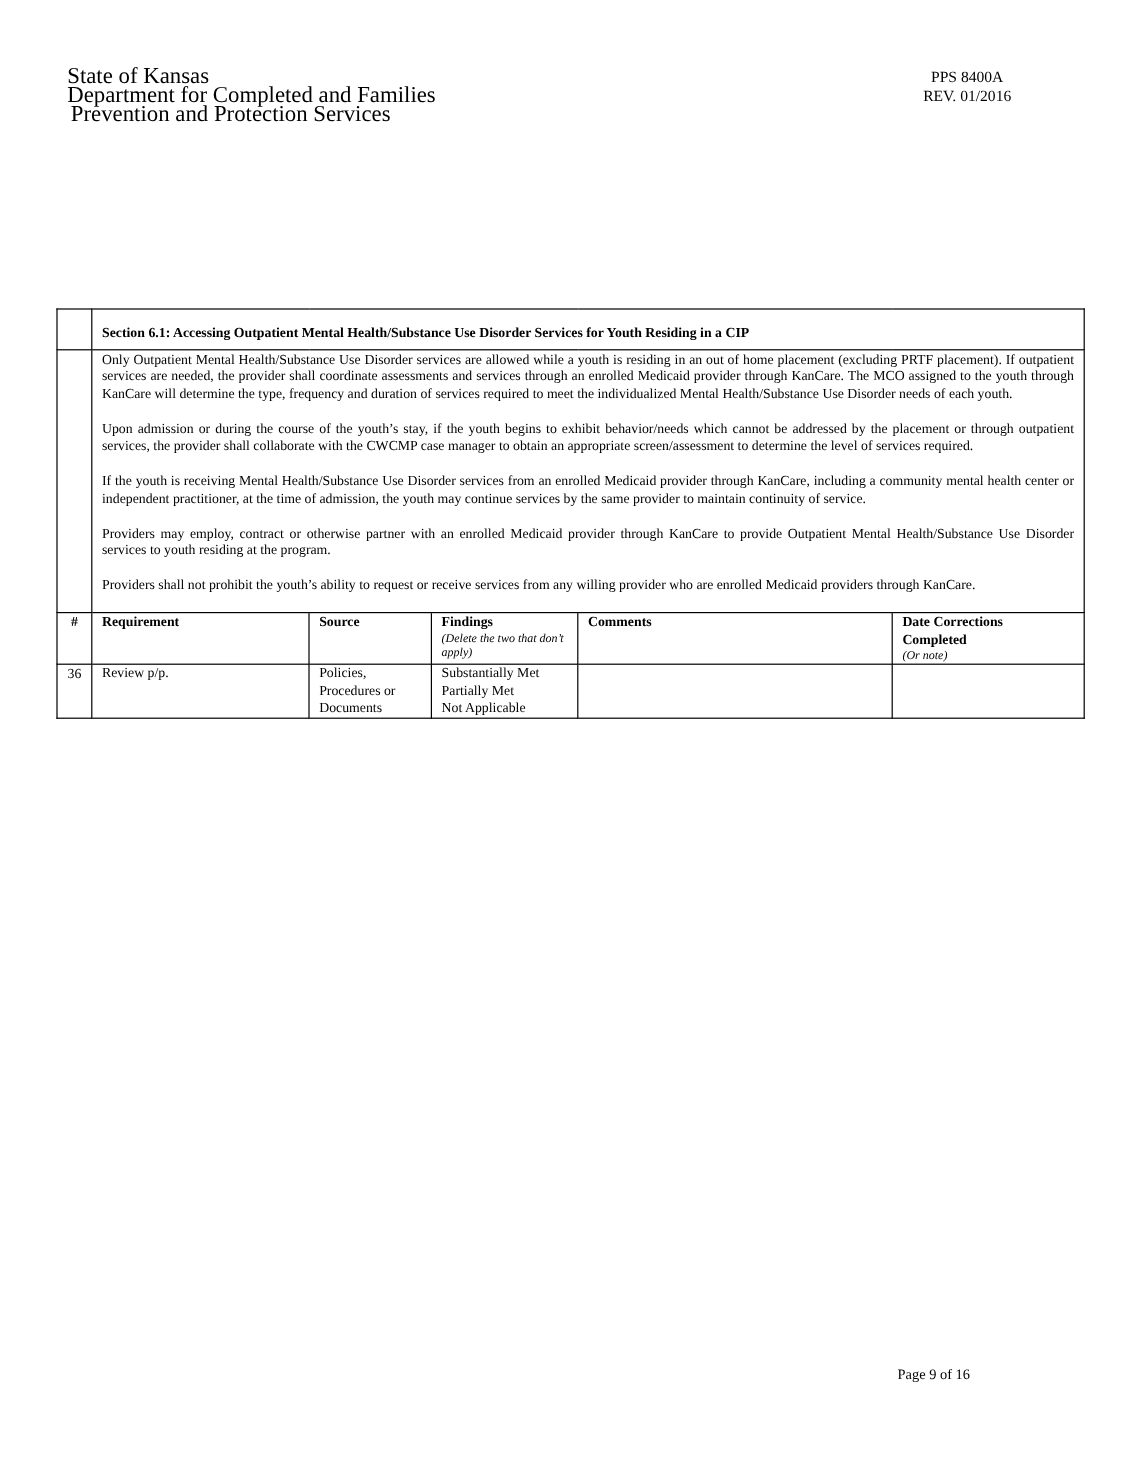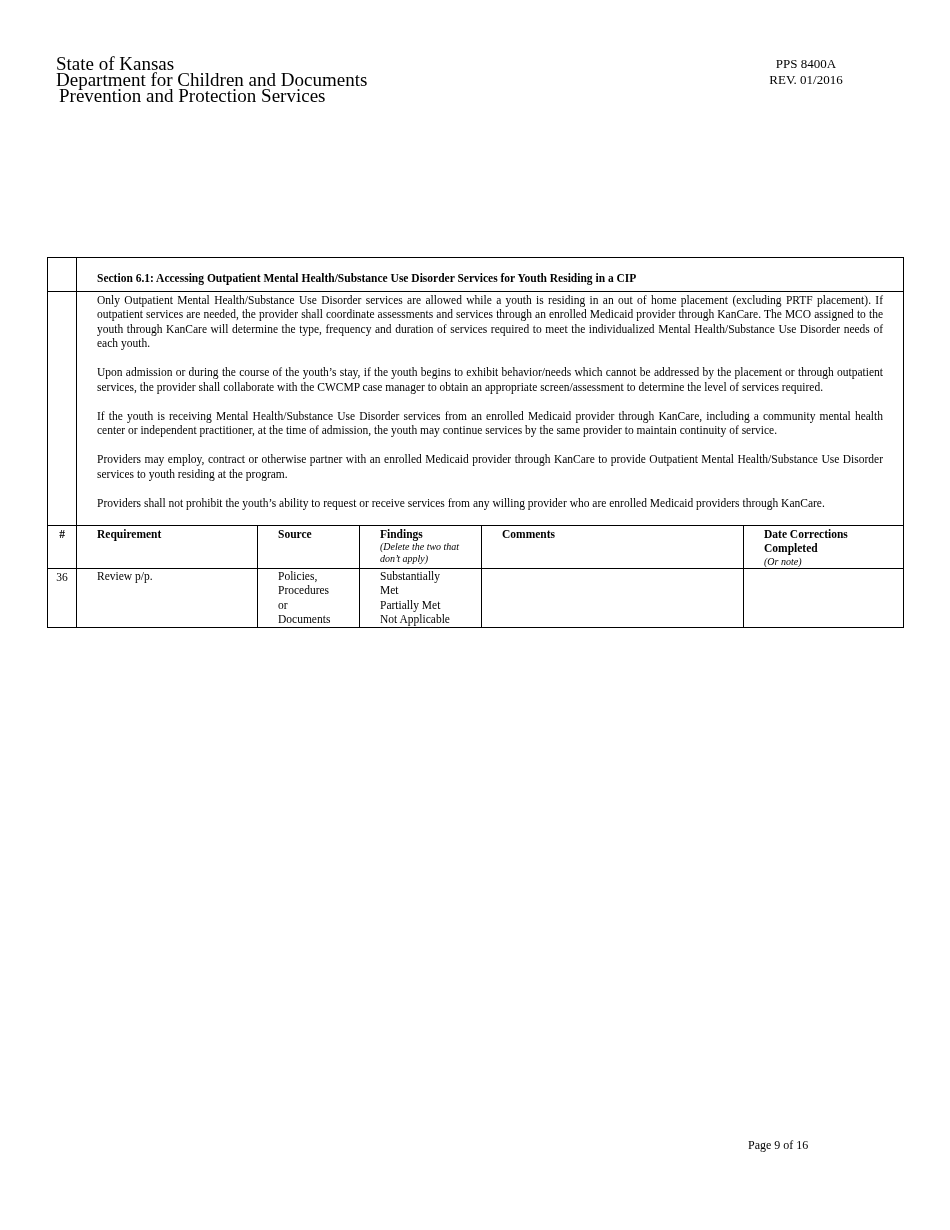--- a/index.html
+++ b/index.html
@@ -1,36 +1,36 @@
 <!DOCTYPE html>
 <html><head>
 <meta charset="utf-8">
 <style>
   html, body { margin:0; padding:0; background:#ffffff; }
   body { width:950px; height:1230px; position:relative; font-family:"Liberation Serif", serif; color:#000; font-size:12px; }
   .hdr-left { position:absolute; left:56px; top:56px; font-size:19px; line-height:16px; }
   .hdr-left .ind { padding-left:3px; }
   .hdr-right { position:absolute; left:760px; top:56px; width:92px; font-size:13px; line-height:16px; text-align:center; }
   table.main { position:absolute; left:47px; top:257px; width:856px; border-collapse:collapse; table-layout:fixed; }
-  table.main td { border:1px solid #000; vertical-align:top; padding:0 20px; font-size:11.5px; line-height:14.5px; }
+  table.main td { border:1px solid #000; vertical-align:top; padding:0 8px; font-size:11.5px; line-height:14.5px; }
   .sec-title { font-weight:bold; padding-top:13px !important; padding-bottom:5px !important; }
   .body-cell p { margin:0 0 14.5px 0; text-align:justify; }
   .body-cell p:last-child { }
   .body-cell { padding-top:1px !important; }
   .th { font-weight:bold; padding-top:1px !important; }
   .th i { font-weight:normal; font-size:10px; line-height:12px; display:block; }
   .num { text-align:center; padding:1px 2px 0 2px !important; }
   .footer { position:absolute; left:748px; top:1138px; font-size:12px; }
 </style>
 </head>
 <body>
 
 <div class="hdr-left">
   <div>State of Kansas</div>
-  <div>Department for Children and Documents</div>
+  <div>Department for Completed and Families</div>
   <div class="ind">Prevention and Protection Services</div>
 </div>
 <div class="hdr-right">
   <div>PPS 8400A</div>
   <div>REV. 01/2016</div>
 </div>
 
 <table class="main">
   <colgroup>
     <col style="width:29px">

